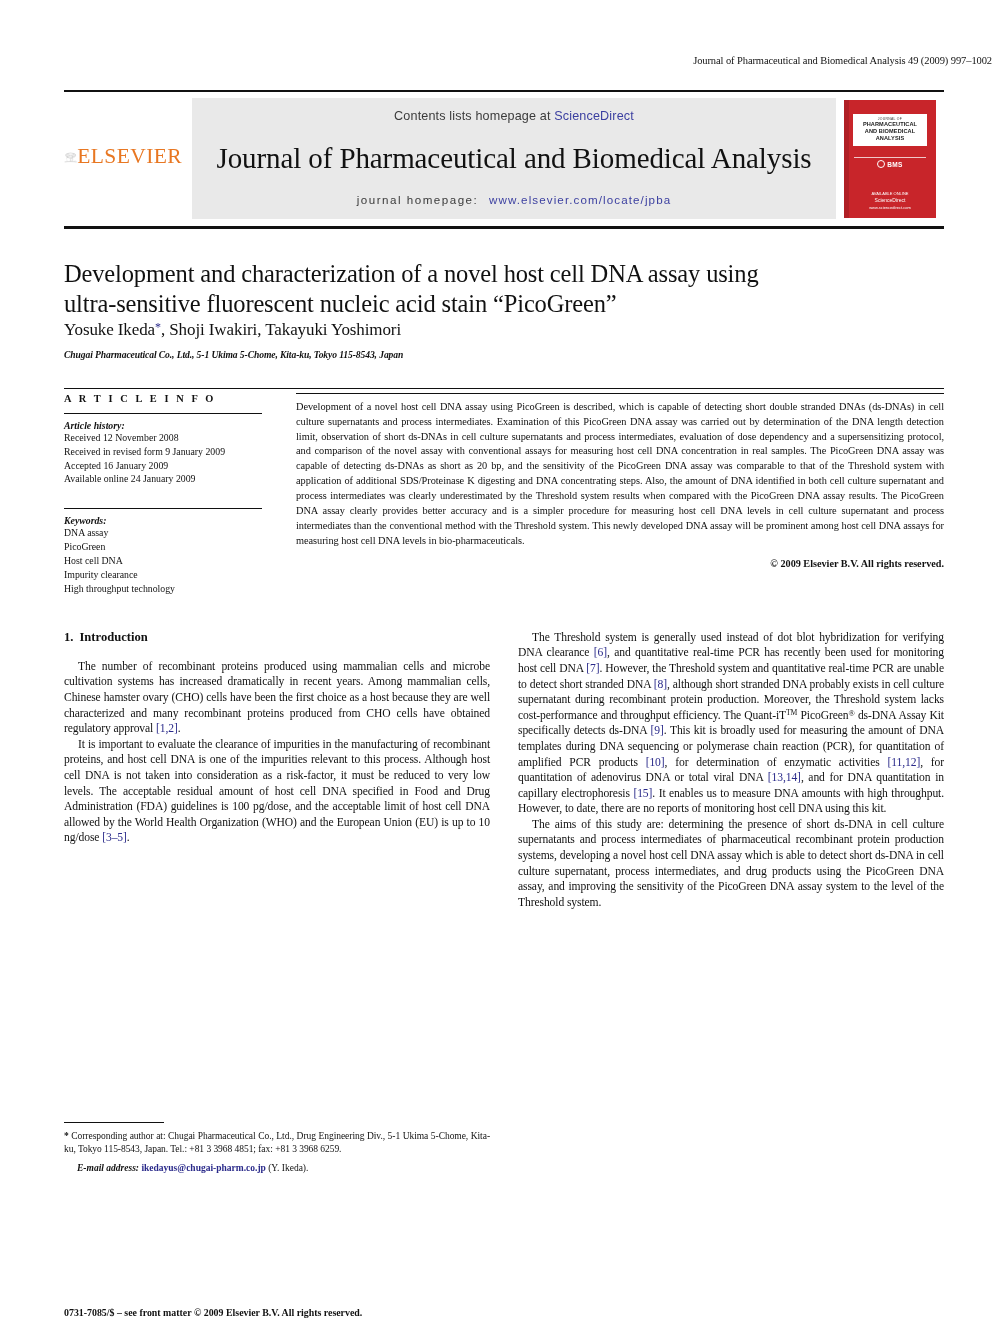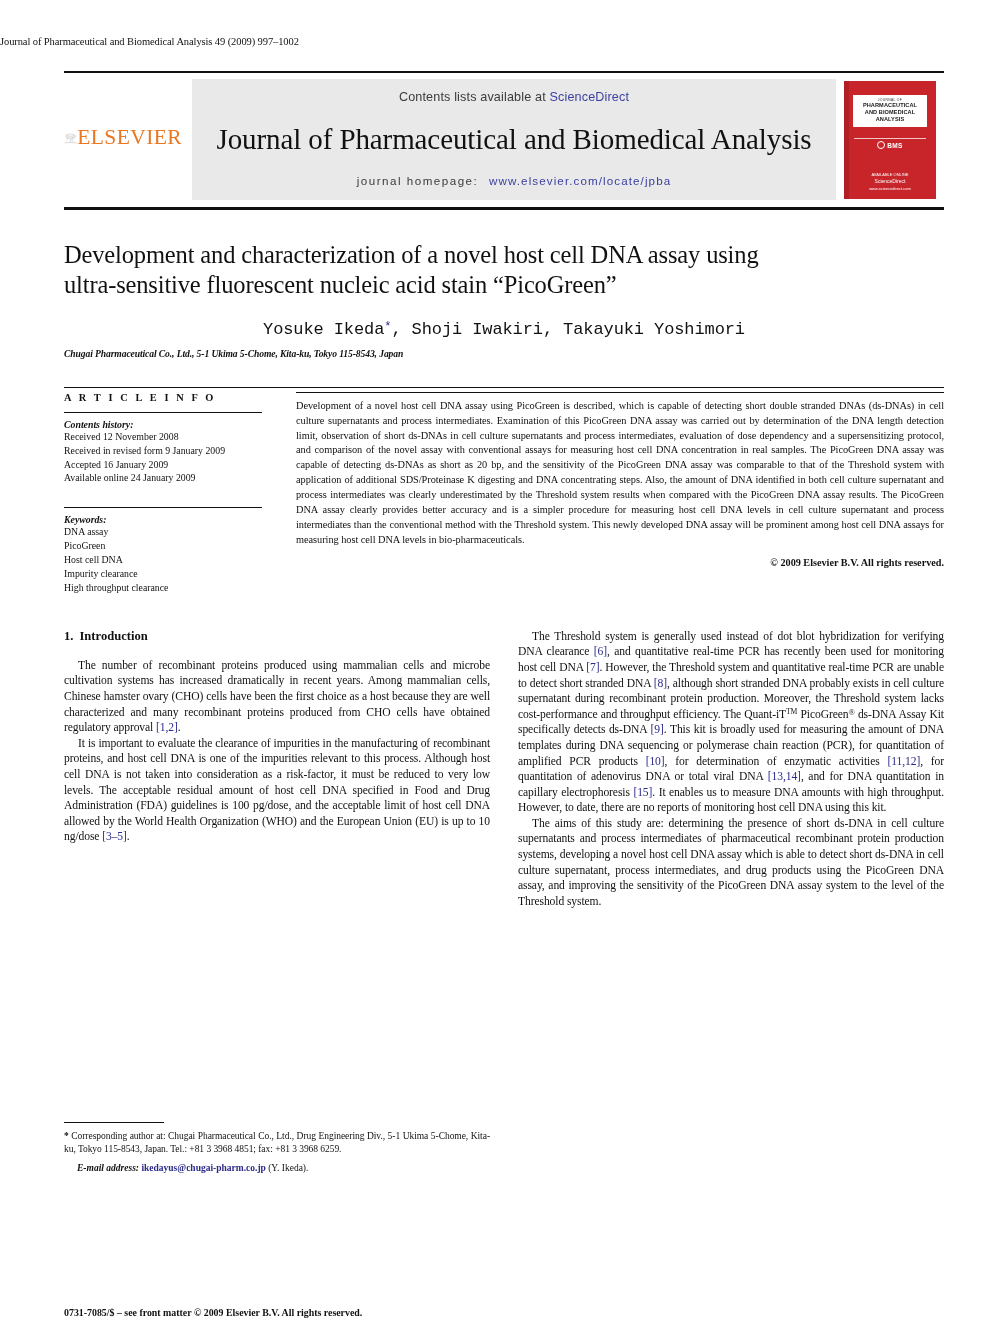--- a/index.html
+++ b/index.html
@@ -16,25 +16,25 @@
     overflow: hidden;
   }
   .page {
     position: absolute;
     inset: 0;
     padding: 0;
   }
 
   
   .running-head {
-    text-align: left;
+    text-align: right;
     font-family: "Liberation Serif", serif;
     font-size: 10.5px;
     letter-spacing: -0.1px;
-    padding-top: 36px;
+    padding-top: 55px;
     color: #111;
   }
 
   
   .masthead {
     margin: 24px 48px 0 64px;
     border-top: 2.2px solid #111;
     border-bottom: 3.6px solid #111;
     padding: 0;
     display: flex;
@@ -194,26 +194,24 @@
   .paper-title {
     font-family: "Liberation Serif", serif;
     font-size: 24.5px;
     line-height: 1.24;
     color: #111;
     margin: 0;
     font-weight: normal;
     letter-spacing: -0.15px;
   }
   .authors {
-    font-family: Liberation Mono, monospace;
+    font-family: Liberation Serif, serif;
     font-size: 17px;
-    margin-top: 19px;
     color: #111;
     letter-spacing: -0.1px;
-    text-align: center;
   }
   .authors .star {
     color: #2a2a8a;
     font-size: 12px;
     vertical-align: 4px;
   }
   .affiliation {
     font-family: "Liberation Serif", serif;
     font-style: italic;
     font-weight: bold;
@@ -390,21 +388,21 @@
           <g stroke="#8a8a8a" stroke-width="0.4" fill="none">
             <path d="M14 18 q10 -8 22 -4 M72 14 q12 -4 22 6"></path>
             <path d="M20 32 q14 6 30 2 M58 34 q16 4 30 -2"></path>
           </g>
         </svg>
         <div class="elsevier-word">ELSEVIER</div>
       </div>
 
       <div class="journal-band">
         <div class="contents-line">
-          <span>Contents lists available at </span><span class="sd">ScienceDirect</span>
+          <span>Contents lists homepage at </span><span class="sd">ScienceDirect</span>
         </div>
         <div class="journal-name">Journal of Pharmaceutical and Biomedical Analysis</div>
         <div class="homepage-line">
           <span>journal homepage: </span><span class="url">www.elsevier.com/locate/jpba</span>
         </div>
       </div>
 
       <div class="cover-thumb">
         <div class="cover-card">
           <div class="spine"></div>
@@ -438,35 +436,35 @@
       <span>Yosuke Ikeda</span><span class="star">*</span><span>, Shoji Iwakiri, Takayuki Yoshimori</span>
     </div>
     <div class="affiliation">Chugai Pharmaceutical Co., Ltd., 5-1 Ukima 5-Chome, Kita-ku, Tokyo 115-8543, Japan</div>
   </div>
 
   <div class="info-abstract">
 
     <div class="col-info">
       <div class="sec-head">A R T I C L E   I N F O</div>
       <div class="rule"></div>
-      <div class="info-label">Contents history:</div>
+      <div class="info-label">Article history:</div>
       <div>
         <div class="info-line">Received 12 November 2008</div>
         <div class="info-line">Received in revised form 9 January 2009</div>
         <div class="info-line">Accepted 16 January 2009</div>
         <div class="info-line">Available online 24 January 2009</div>
       </div>
       <div class="kw-block">
         <div class="rule"></div>
         <div class="info-label">Keywords:</div>
         <div class="info-line">DNA assay</div>
         <div class="info-line">PicoGreen</div>
         <div class="info-line">Host cell DNA</div>
         <div class="info-line">Impurity clearance</div>
-        <div class="info-line">High throughput clearance</div>
+        <div class="info-line">High throughput technology</div>
       </div>
     </div>
 
     <div class="col-abstract">
       <div class="rule"></div>
       <div class="abstract-body">Development of a novel host cell DNA assay using PicoGreen is described, which is capable of detecting short double stranded DNAs (ds-DNAs) in cell culture supernatants and process intermediates. Examination of this PicoGreen DNA assay was carried out by determination of the DNA length detection limit, observation of short ds-DNAs in cell culture supernatants and process intermediates, evaluation of dose dependency and a supersensitizing protocol, and comparison of the novel assay with conventional assays for measuring host cell DNA concentration in real samples. The PicoGreen DNA assay was capable of detecting ds-DNAs as short as 20 bp, and the sensitivity of the PicoGreen DNA assay was comparable to that of the Threshold system with application of additional SDS/Proteinase K digesting and DNA concentrating steps. Also, the amount of DNA identified in both cell culture supernatant and process intermediates was clearly underestimated by the Threshold system results when compared with the PicoGreen DNA assay results. The PicoGreen DNA assay clearly provides better accuracy and is a simpler procedure for measuring host cell DNA levels in cell culture supernatant and process intermediates than the conventional method with the Threshold system. This newly developed DNA assay will be prominent among host cell DNA assays for measuring host cell DNA levels in bio-pharmaceuticals.</div>
       <div class="copyright">© 2009 Elsevier B.V. All rights reserved.</div>
     </div>
 
   </div>

